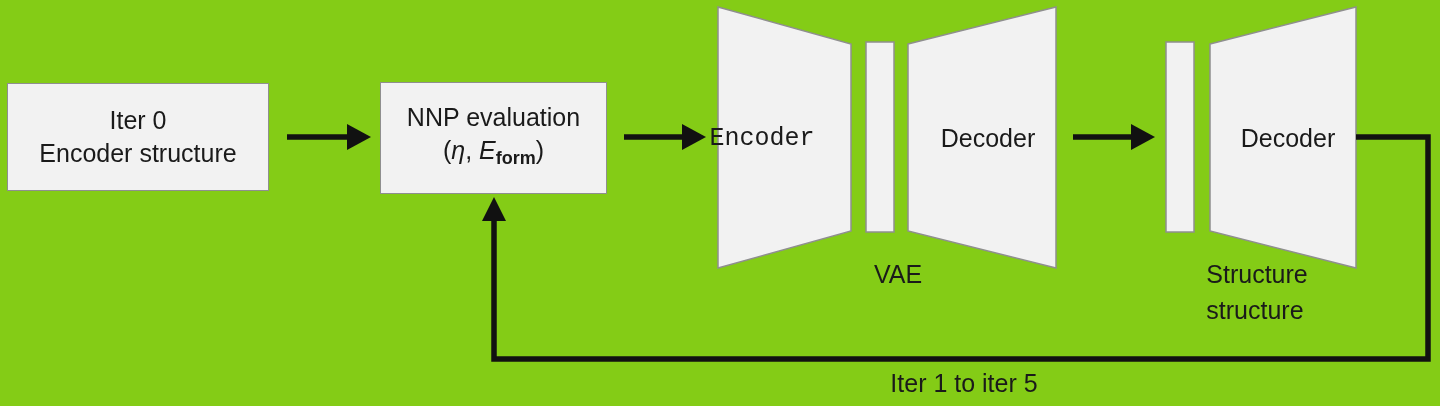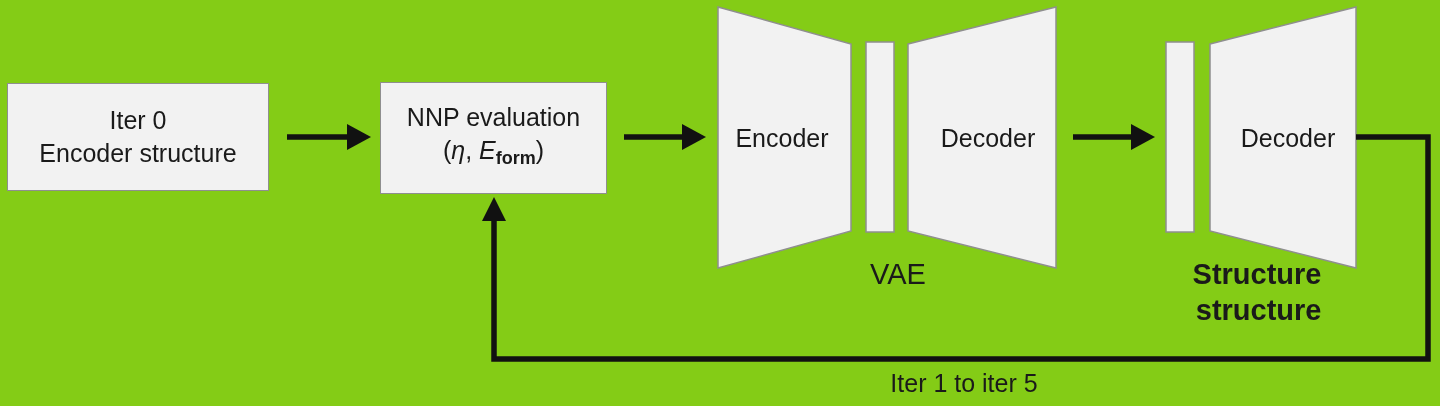--- a/index.html
+++ b/index.html
@@ -59,27 +59,27 @@
   }
   .shape-label {
     position: absolute;
     transform: translate(-50%, -50%);
     font-size: 25px;
     white-space: nowrap;
   }
   .caption {
     position: absolute;
     transform: translateX(-50%);
-    font-size: 29px;
+    font-size: 25px;
     line-height: 36px;
-    text-align: right;
+    text-align: left;
     white-space: nowrap;
   }
   .caption-vae { left: 898px; top: 256px; }
-  .caption-gen { left: 1257px; top: 256px; font-weight: bold; }
+  .caption-gen { left: 1257px; top: 256px; }
   .loop-label {
     position: absolute;
     left: 964px;
     top: 369px;
     transform: translateX(-50%);
     font-size: 25px;
     white-space: nowrap;
   }
 </style>
 </head>
@@ -123,21 +123,21 @@
   <div class="node-box box-iter0">
     <div>Iter 0</div>
     <div>Encoder structure</div>
   </div>
 
   <div class="node-box box-nnp">
     <div>NNP evaluation</div>
     <div class="formula-line"><span>(</span><i>η</i><span>, </span><i>E</i><sub>form</sub><span>)</span></div>
   </div>
 
-  <div class="shape-label" style="left:782px; top:138px;">Encoder</div>
+  <div class="shape-label" style="left:762px; top:138px;font-family:Liberation Mono, monospace;">Encoder</div>
   <div class="shape-label" style="left:988px; top:138px;">Decoder</div>
   <div class="shape-label" style="left:1288px; top:138px;">Decoder</div>
 
   <div class="caption caption-vae">
     <div>VAE</div>
   </div>
 
   <div class="caption caption-gen">
     <div>Structure</div>
     <div>structure</div>

